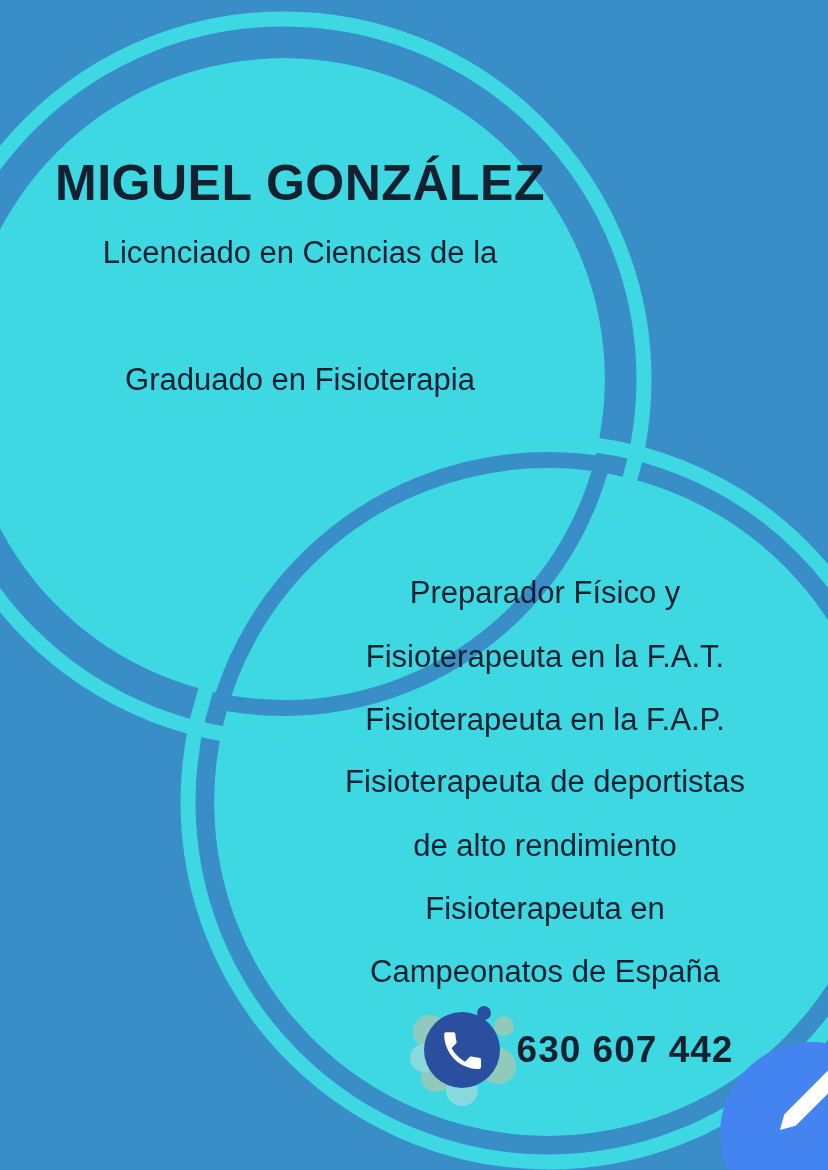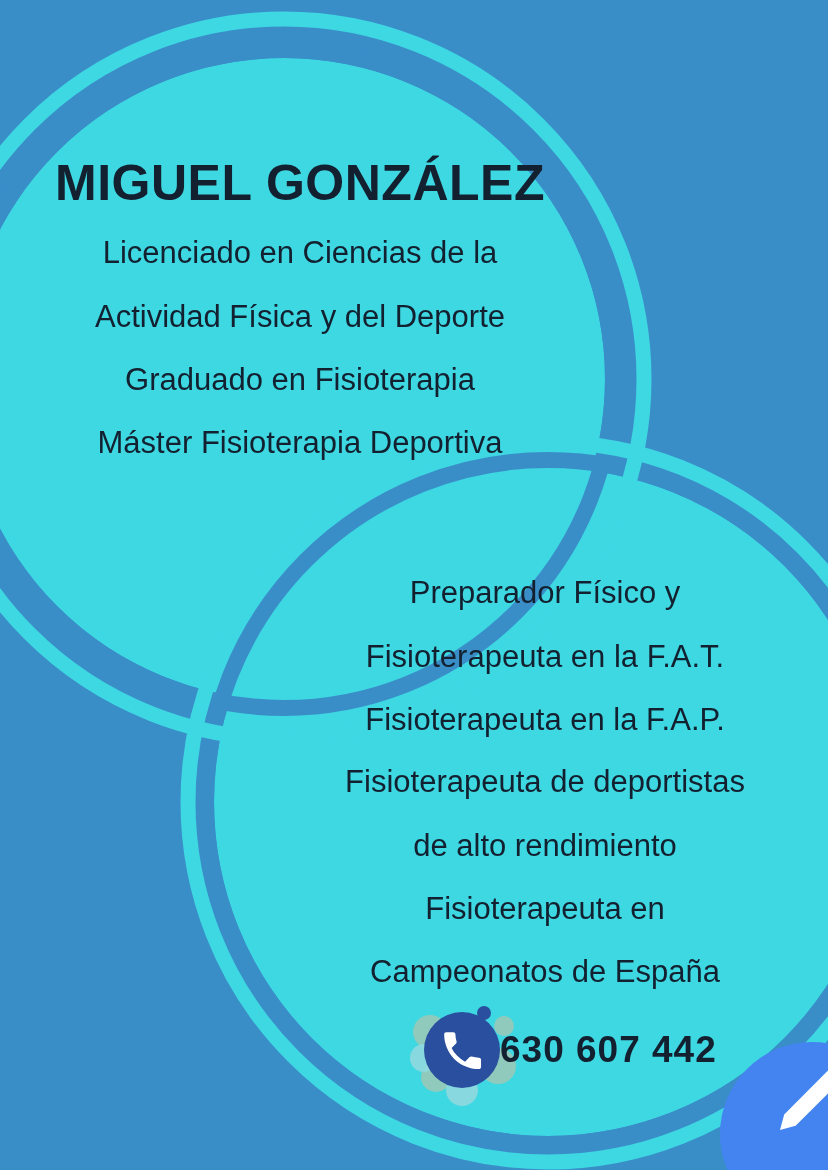--- a/index.html
+++ b/index.html
@@ -27,22 +27,22 @@
   }
   .line{
     position:absolute;width:600px;height:64px;line-height:64px;text-align:center;
     font-size:31px;color:var(--color-text,#13202f);white-space:nowrap;
   }
   .top-line{left:0;}
   .bot-line{left:245px;}
   .t1{top:221px}.t2{top:285px}.t3{top:348px}.t4{top:411px}.t5{top:474px}
   .b1{top:561px}.b2{top:625px}.b3{top:688px}.b4{top:750px}.b5{top:814px}.b6{top:877px}.b7{top:940px}
   .phone-number{
-    position:absolute;left:500px;top:1024px;width:270px;height:52px;line-height:52px;
-    font-size:37px;font-weight:bold;letter-spacing:1px;
+    position:absolute;left:490px;top:1024px;width:270px;height:52px;line-height:52px;
+    text-align:center;font-size:37px;font-weight:bold;letter-spacing:1px;
     color:var(--color-text,#13202f);white-space:nowrap;
   }
 </style>
 </head>
 <body>
 
 <div class="stage">
 
   <svg class="layer" viewBox="0 0 828 1170">
 
@@ -76,23 +76,21 @@
     </g>
 
     <g>
       <circle class="fab-circle" cx="812" cy="1134" r="92"></circle>
       <polygon class="fab-glyph" points="780,1130 784.2,1114.4 828.3,1070.3 839.7,1081.7 795.6,1125.8"></polygon>
     </g>
   </svg>
 
   <div class="title">MIGUEL GONZÁLEZ</div>
   <div class="line top-line t1">Licenciado en Ciencias de la</div>
-  <div class="line top-line t2">Actividad Física y del Deporte</div>
   <div class="line top-line t3">Graduado en Fisioterapia</div>
-  <div class="line top-line t4">Máster Fisioterapia Deportiva</div>
 
   <div class="line bot-line b1">Preparador Físico y</div>
   <div class="line bot-line b2">Fisioterapeuta en la F.A.T.</div>
   <div class="line bot-line b3">Fisioterapeuta en la F.A.P.</div>
   <div class="line bot-line b4">Fisioterapeuta de deportistas</div>
   <div class="line bot-line b5">de alto rendimiento</div>
   <div class="line bot-line b6">Fisioterapeuta en</div>
   <div class="line bot-line b7">Campeonatos de España</div>
 
   <div class="phone-number">630 607 442</div>

